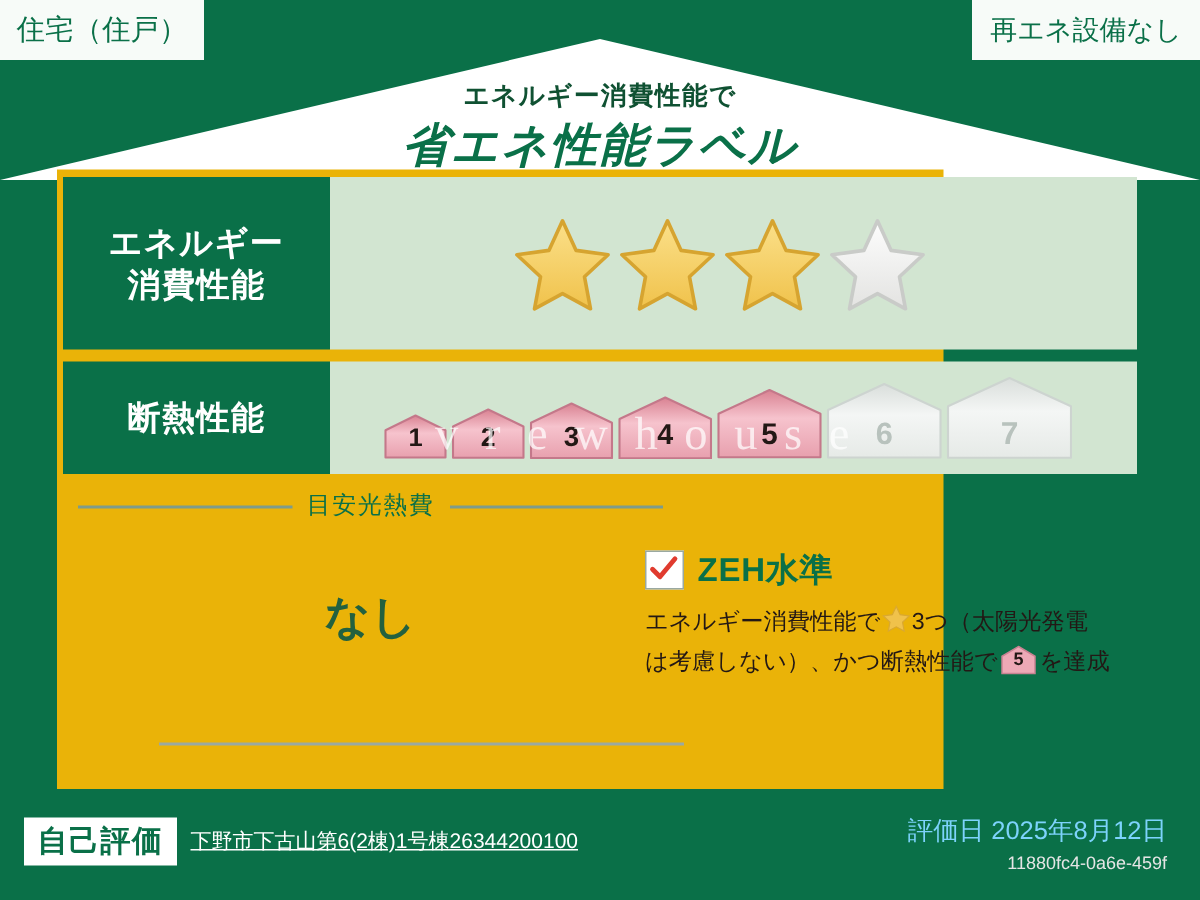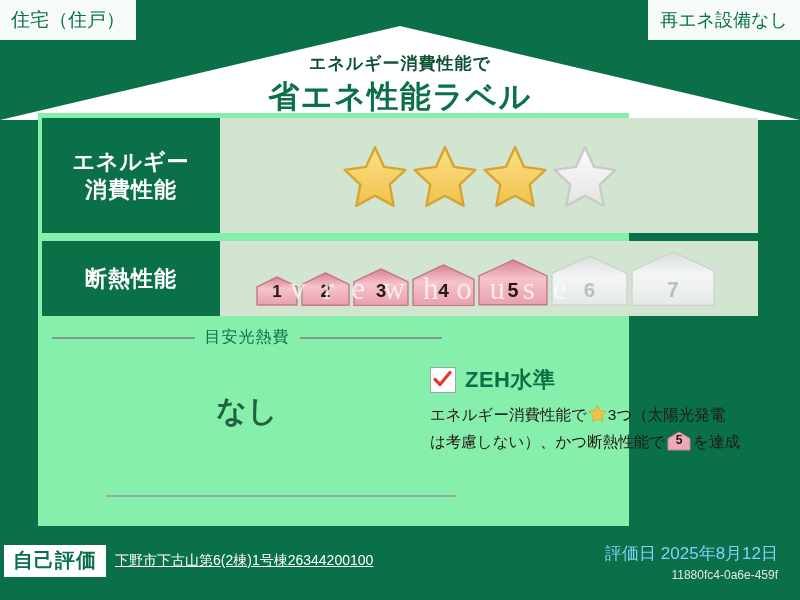--- a/index.html
+++ b/index.html
@@ -61,28 +61,29 @@
   }
   .title-main {
     position: absolute;
     left: 0; top: 76px;
     width: 800px;
     text-align: center;
     color: #0a7048;
     font-size: 31px;
     font-weight: bold;
     letter-spacing: 1.5px;
+    font-style: italic;
   }
 
   
   .panel {
     position: absolute;
     left: 38px; top: 113px;
     width: 591px; height: 413px;
-    background: #86efac;
+    background: #eab308;
   }
 
   
   .perf-row {
     position: absolute;
     display: flex;
   }
   #row-energy { left: 4px; top: 5px; width: 716px; height: 115px; }
   #row-insul  { left: 4px; top: 128px; width: 716px; height: 75px; }
 
@@ -249,21 +250,21 @@
   }
 
   
   .footer {
     position: absolute;
     left: 0; top: 526px;
     width: 800px; height: 74px;
   }
   .footer-left {
     position: absolute;
-    left: 4px; top: 19px;
+    left: 16px; top: 19px;
     display: flex;
     align-items: center;
     gap: 9px;
   }
   .self-eval {
     background: #ffffff;
     color: #0a7048;
     font-weight: bold;
     font-size: 20px;
     padding: 2px 9px 3px 9px;

